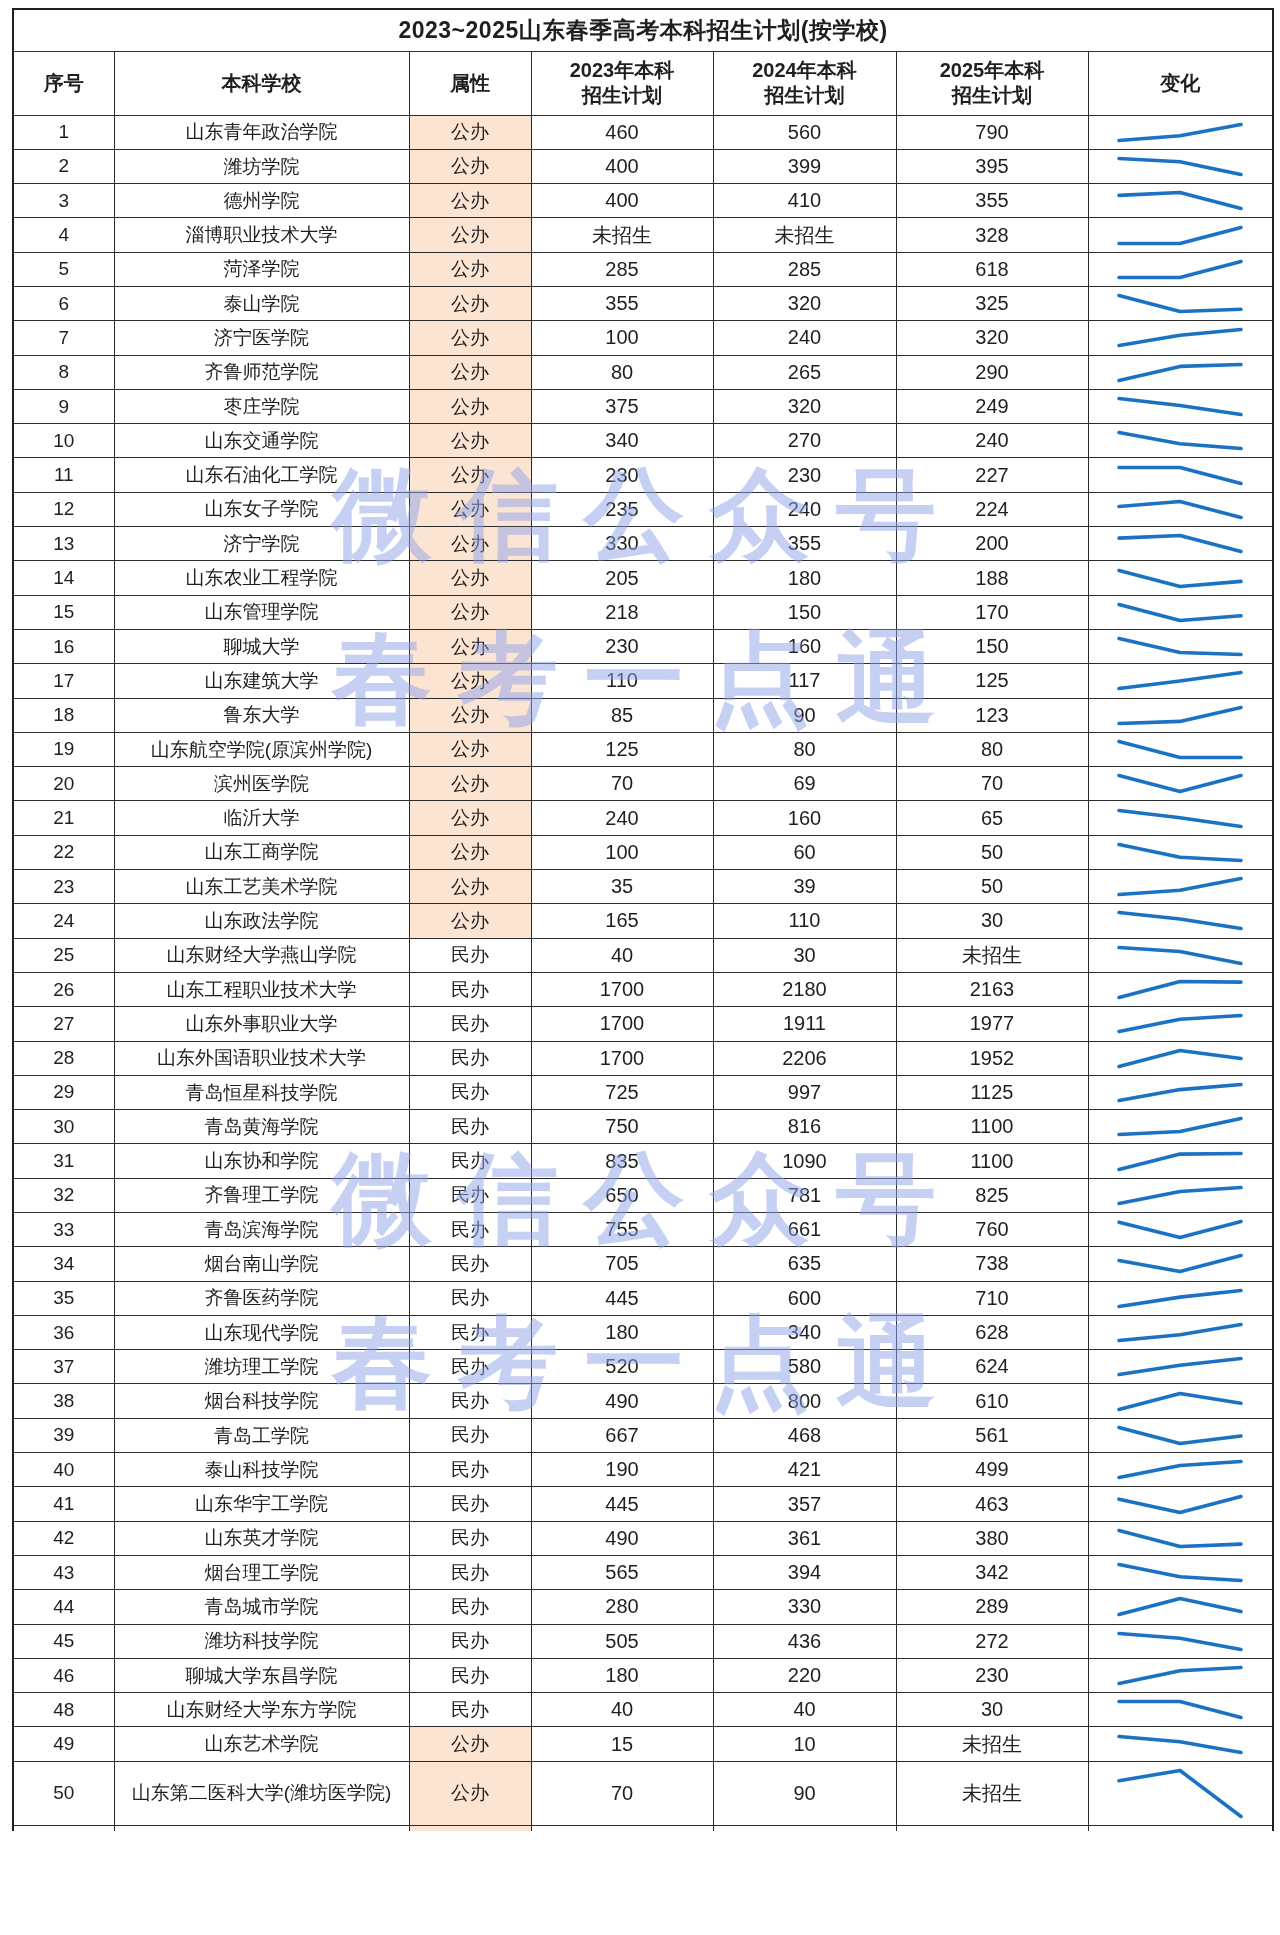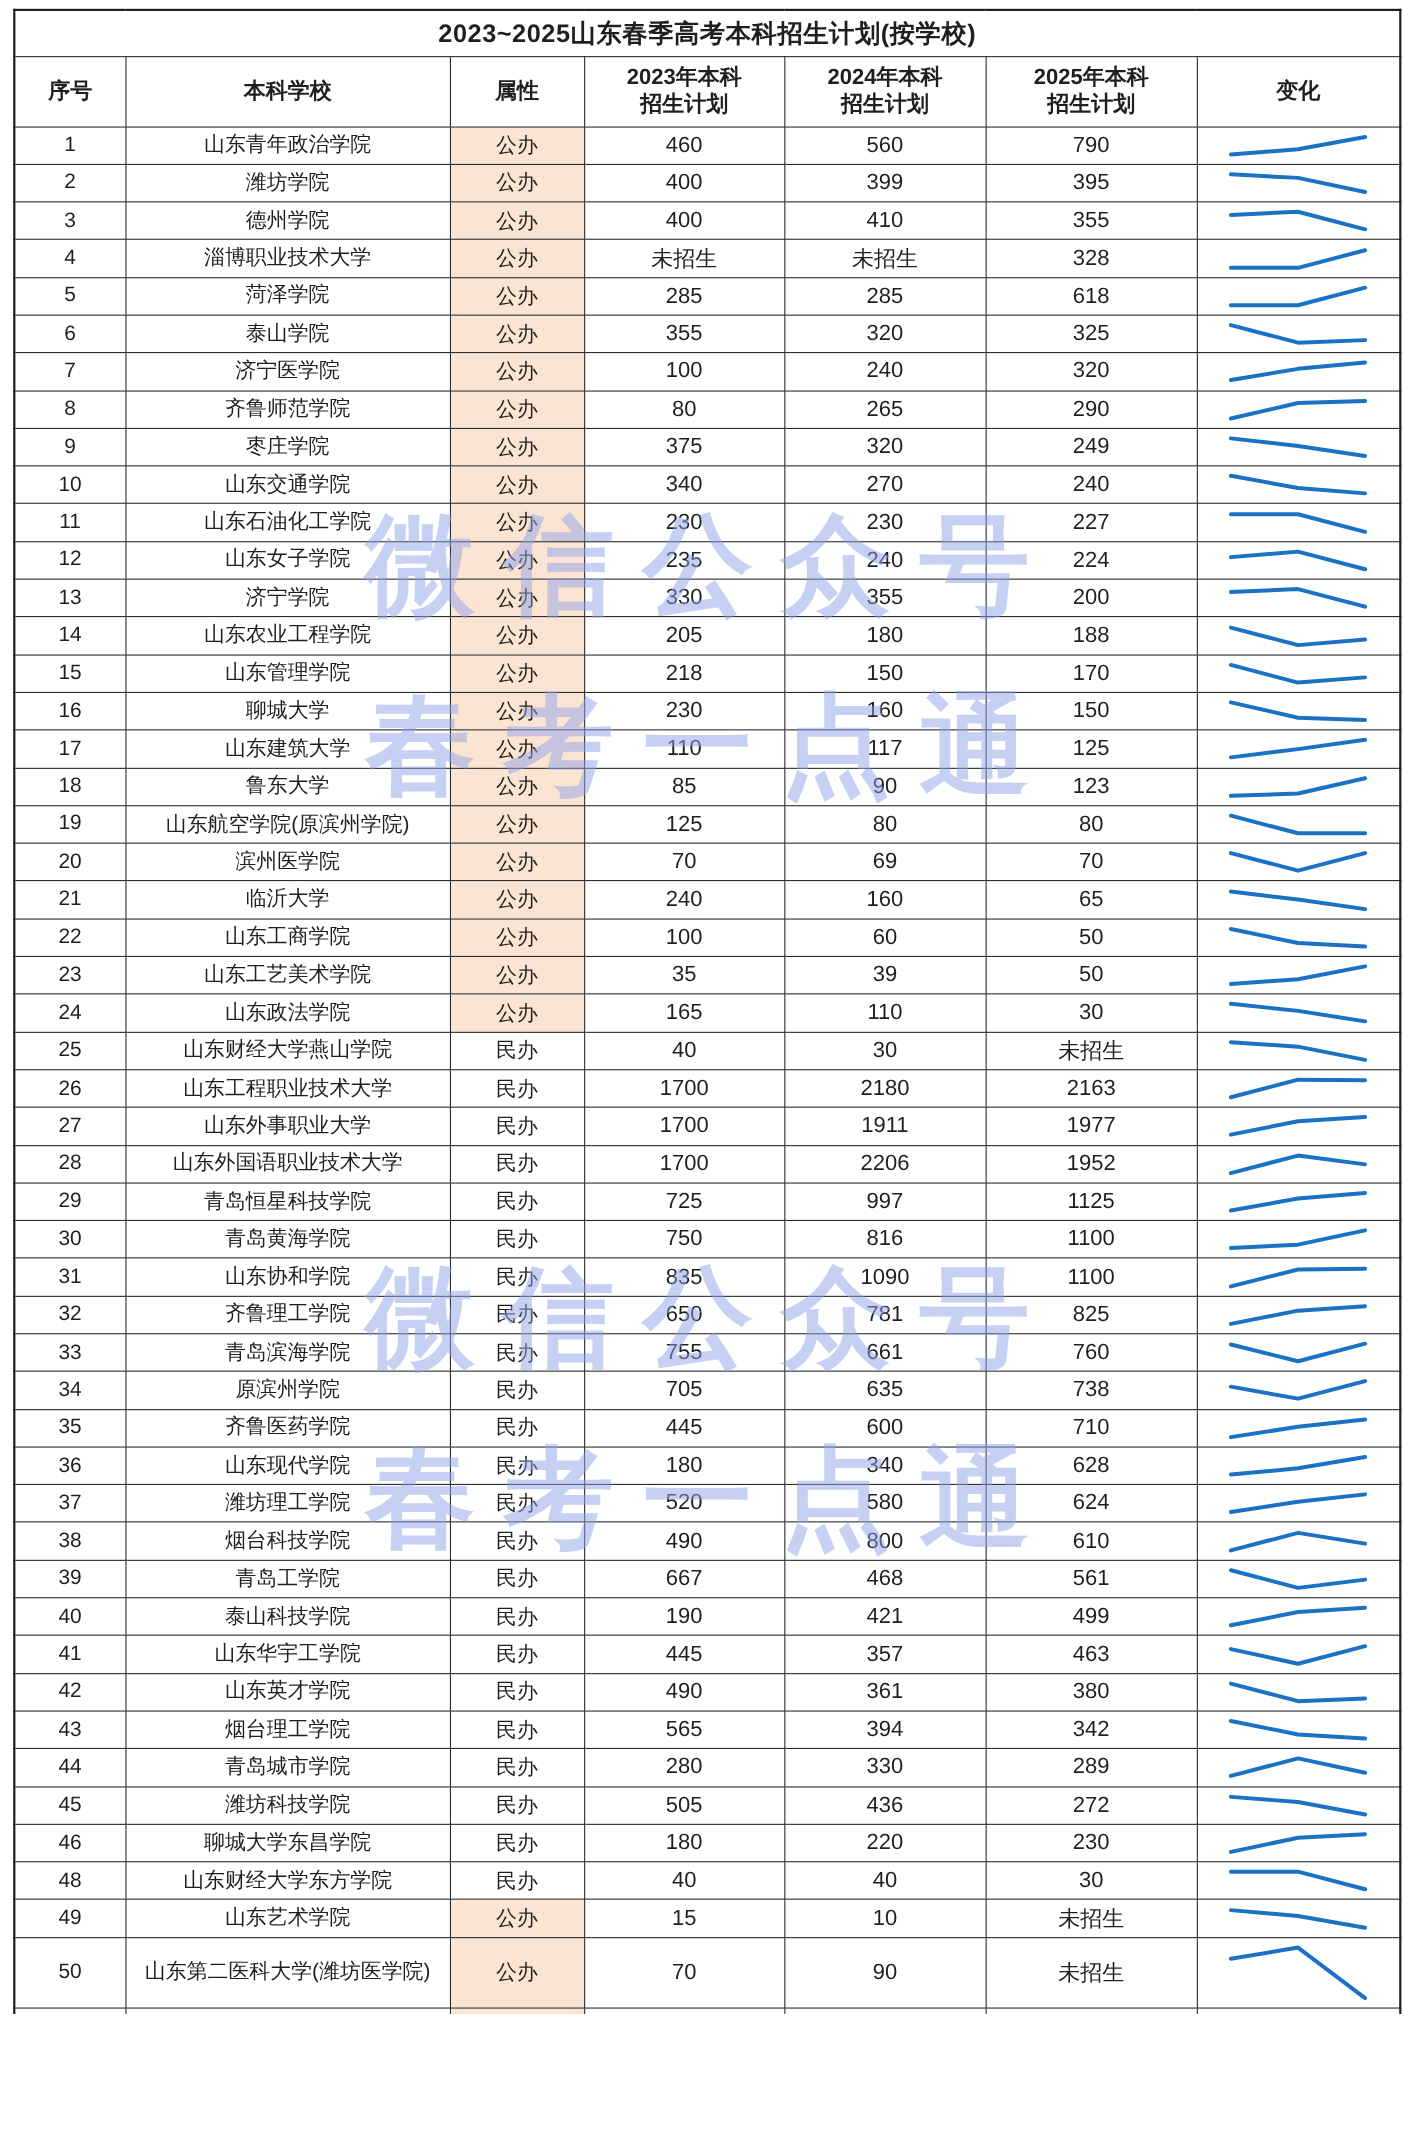--- a/index.html
+++ b/index.html
@@ -522,21 +522,21 @@
       <td class="num-cell">760</td>
       <td class="trend-cell">
             <svg width="130" height="23" viewBox="0 0 130 23">
               <polyline points="4,4.3 65,19.5 126,3.5" fill="none" stroke="#1b72c4" stroke-width="3.6" stroke-linecap="round" stroke-linejoin="round"></polyline>
             </svg>
           </td>
     </tr>
 
     <tr class="data-row">
       <td class="no-cell">34</td>
-      <td class="school-cell">原滨州学院</td>
+      <td class="school-cell">烟台南山学院</td>
       <td class="attr-cell">民办</td>
       <td class="num-cell">705</td>
       <td class="num-cell">635</td>
       <td class="num-cell">738</td>
       <td class="trend-cell">
             <svg width="130" height="23" viewBox="0 0 130 23">
               <polyline points="4,8.6 65,19.5 126,3.5" fill="none" stroke="#1b72c4" stroke-width="3.6" stroke-linecap="round" stroke-linejoin="round"></polyline>
             </svg>
           </td>
     </tr>

